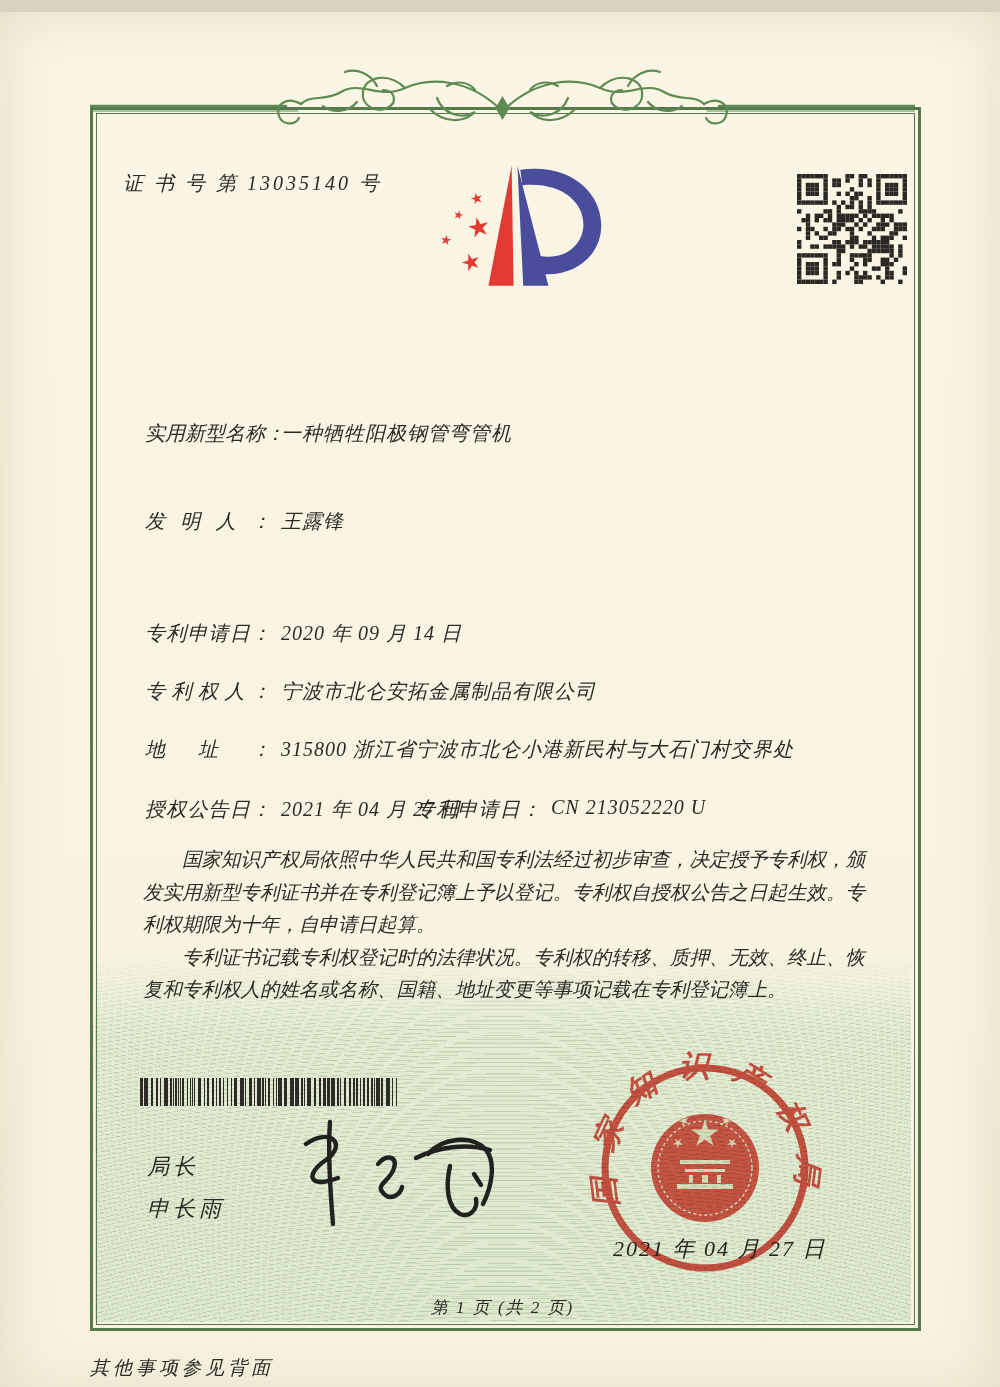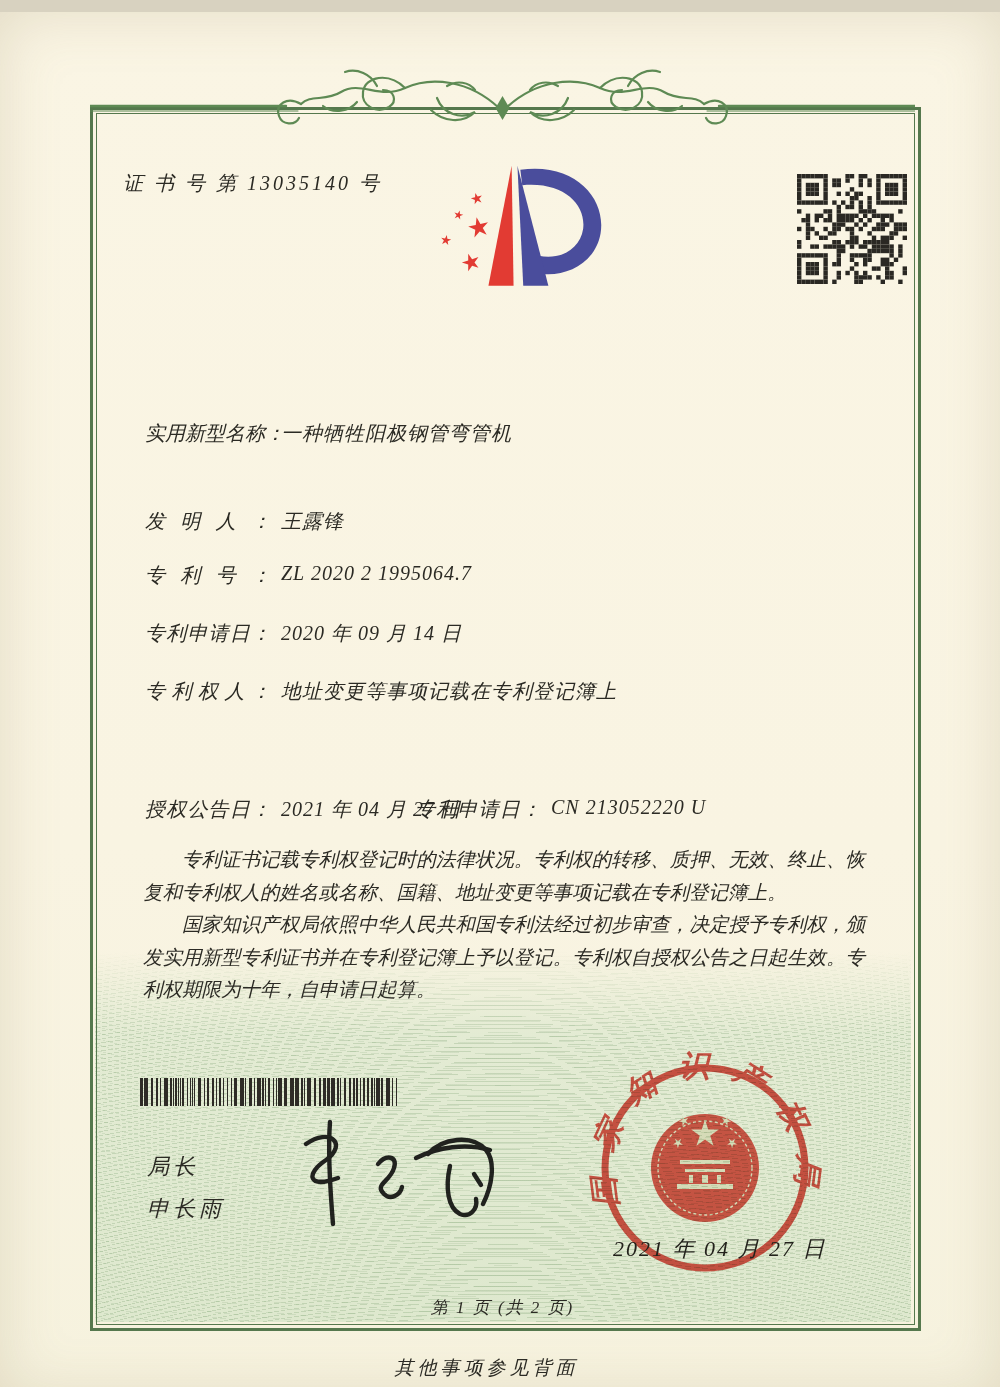--- a/index.html
+++ b/index.html
@@ -38,21 +38,21 @@
   .body-text{left:143px;top:832px;width:722px;font-size:19.5px;line-height:32.5px;
     text-align:justify;}
   .body-text p{margin:0;text-indent:2em;}
   .barcode{left:140px;top:1066px;width:262px;height:28px;}
   .sig-role{left:147px;top:1140px;font-size:22px;letter-spacing:4px;}
   .sig-name{left:147px;top:1182px;font-size:22px;letter-spacing:4px;}
   .signature{left:278px;top:1102px;mix-blend-mode:multiply;}
   .seal{left:585px;top:1038px;mix-blend-mode:multiply;opacity:.93;}
   .seal-date{left:613px;top:1222px;font-size:22px;letter-spacing:2px;color:#23221c;}
   .page-info{left:90px;width:825px;top:1284px;text-align:center;font-size:17px;letter-spacing:2px;}
-  .back-note{left:74px;width:825px;top:1343px;text-align:center;font-size:19px;letter-spacing:4px;}
+  .back-note{left:90px;width:825px;top:1343px;font-size:19px;letter-spacing:4px;}
   .logo{left:428px;top:148px;}
   .qr{left:797px;top:162px;width:110px;height:110px;}
   .ornament{left:90px;top:52px;}
 </style>
 </head>
 <body>
 
 <svg width="0" height="0" style="position:absolute" aria-hidden="true">
   <defs>
     <path id="star5" d="M0,-10 L2.23,-3.07 L9.51,-3.09 L3.61,1.17 L5.88,8.09 L0,3.8 L-5.88,8.09 L-3.61,1.17 L-9.51,-3.09 L-2.23,-3.07 Z"></path>
@@ -406,39 +406,39 @@
       </svg>
   </div>
 
 
   <div class="row" style="top:408px">
     <span class="f-label">实用新型名称：</span><span class="f-value">一种牺牲阳极钢管弯管机</span>
   </div>
   <div class="row" style="top:496px">
     <span class="f-label">发明人：</span><span class="f-value">王露锋</span>
   </div>
-  <div class="row" style="top:550px">
-    <span class="f-label">专利号：</span><span class="f-value">ZL 2020 2 1995064.7</span>
-  </div>
   <div class="row" style="top:608px">
     <span class="f-label">专利申请日：</span><span class="f-value">2020 年 09 月 14 日</span>
   </div>
   <div class="row" style="top:666px">
-    <span class="f-label">专利权人：</span><span class="f-value">地址变更等事项记载在专利登记簿上</span>
+    <span class="f-label">专利权人：</span><span class="f-value">宁波市北仑安拓金属制品有限公司</span>
+  </div>
+  <div class="row" style="top:724px">
+    <span class="f-label">地址：</span><span class="f-value">315800 浙江省宁波市北仑小港新民村与大石门村交界处</span>
   </div>
   <div class="row" style="top:784px">
     <span class="f-label">授权公告日：</span><span class="f-value">2021 年 04 月 27 日</span>
     <span class="pair2">
       <span class="f-label">专利申请日：</span><span class="f-value">CN 213052220 U</span>
     </span>
   </div>
 
   <div class="abs body-text">
+    <p>国家知识产权局依照中华人民共和国专利法经过初步审查，决定授予专利权，颁发实用新型专利证书并在专利登记簿上予以登记。专利权自授权公告之日起生效。专利权期限为十年，自申请日起算。</p>
     <p>专利证书记载专利权登记时的法律状况。专利权的转移、质押、无效、终止、恢复和专利权人的姓名或名称、国籍、地址变更等事项记载在专利登记簿上。</p>
-    <p>国家知识产权局依照中华人民共和国专利法经过初步审查，决定授予专利权，颁发实用新型专利证书并在专利登记簿上予以登记。专利权自授权公告之日起生效。专利权期限为十年，自申请日起算。</p>
   </div>
 
   <div class="abs barcode">
     <svg width="262" height="28" fill="#2e2b26">
         <rect x="0" y="0" width="3" height="28"></rect>
         <rect x="4" y="0" width="4" height="28"></rect>
         <rect x="11" y="0" width="2" height="28"></rect>
         <rect x="16" y="0" width="2" height="28"></rect>
         <rect x="20" y="0" width="1" height="28"></rect>
         <rect x="24" y="0" width="4" height="28"></rect>

